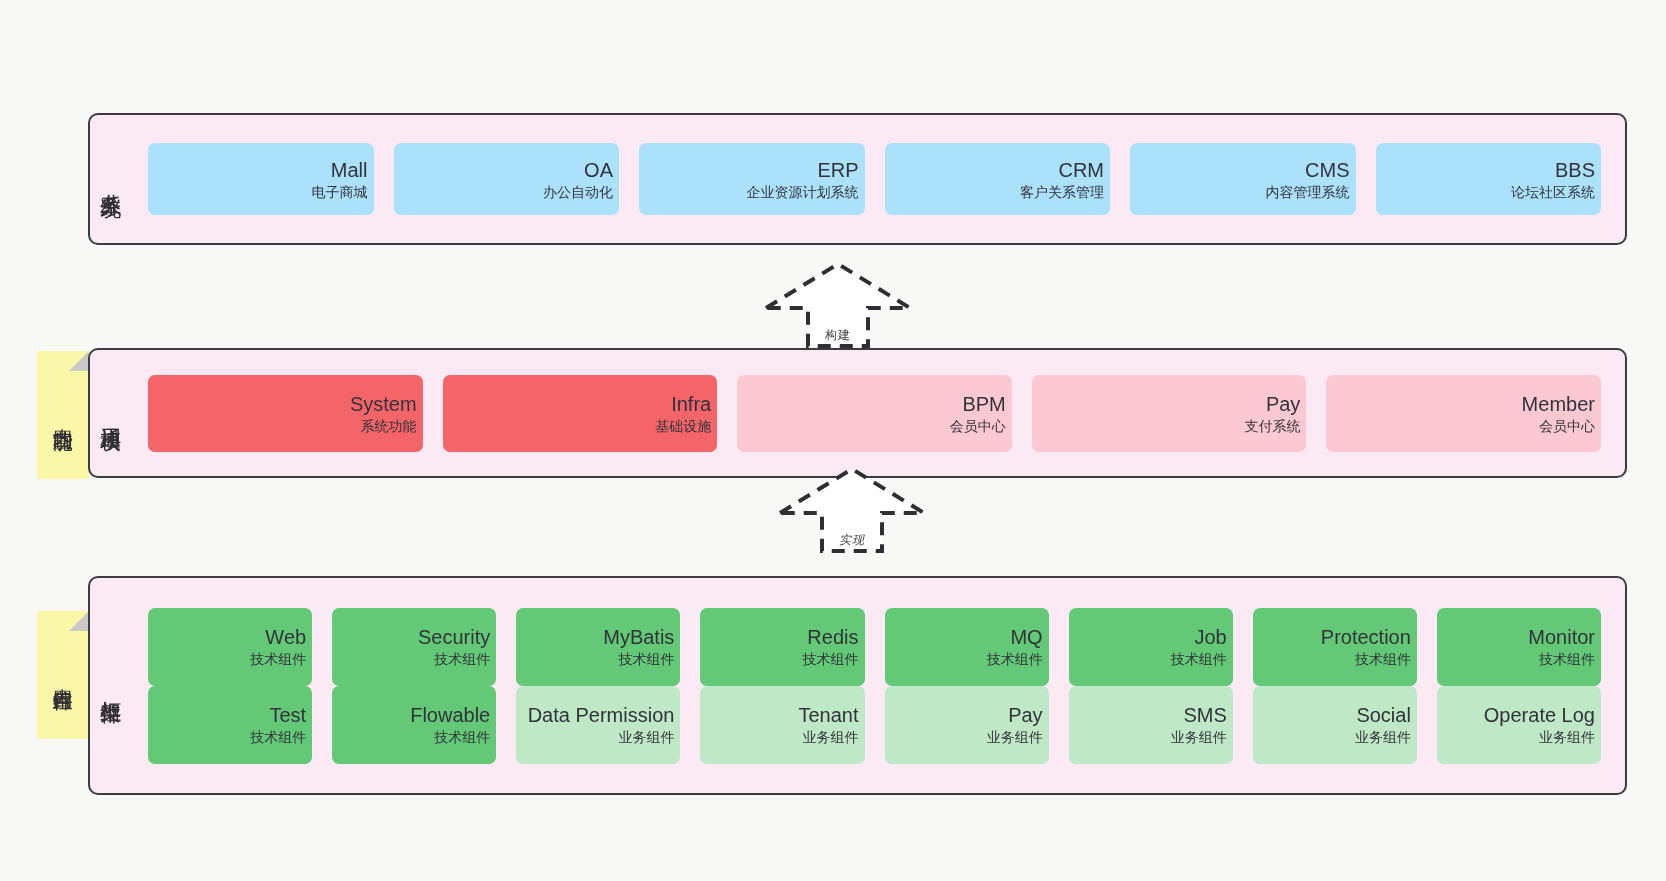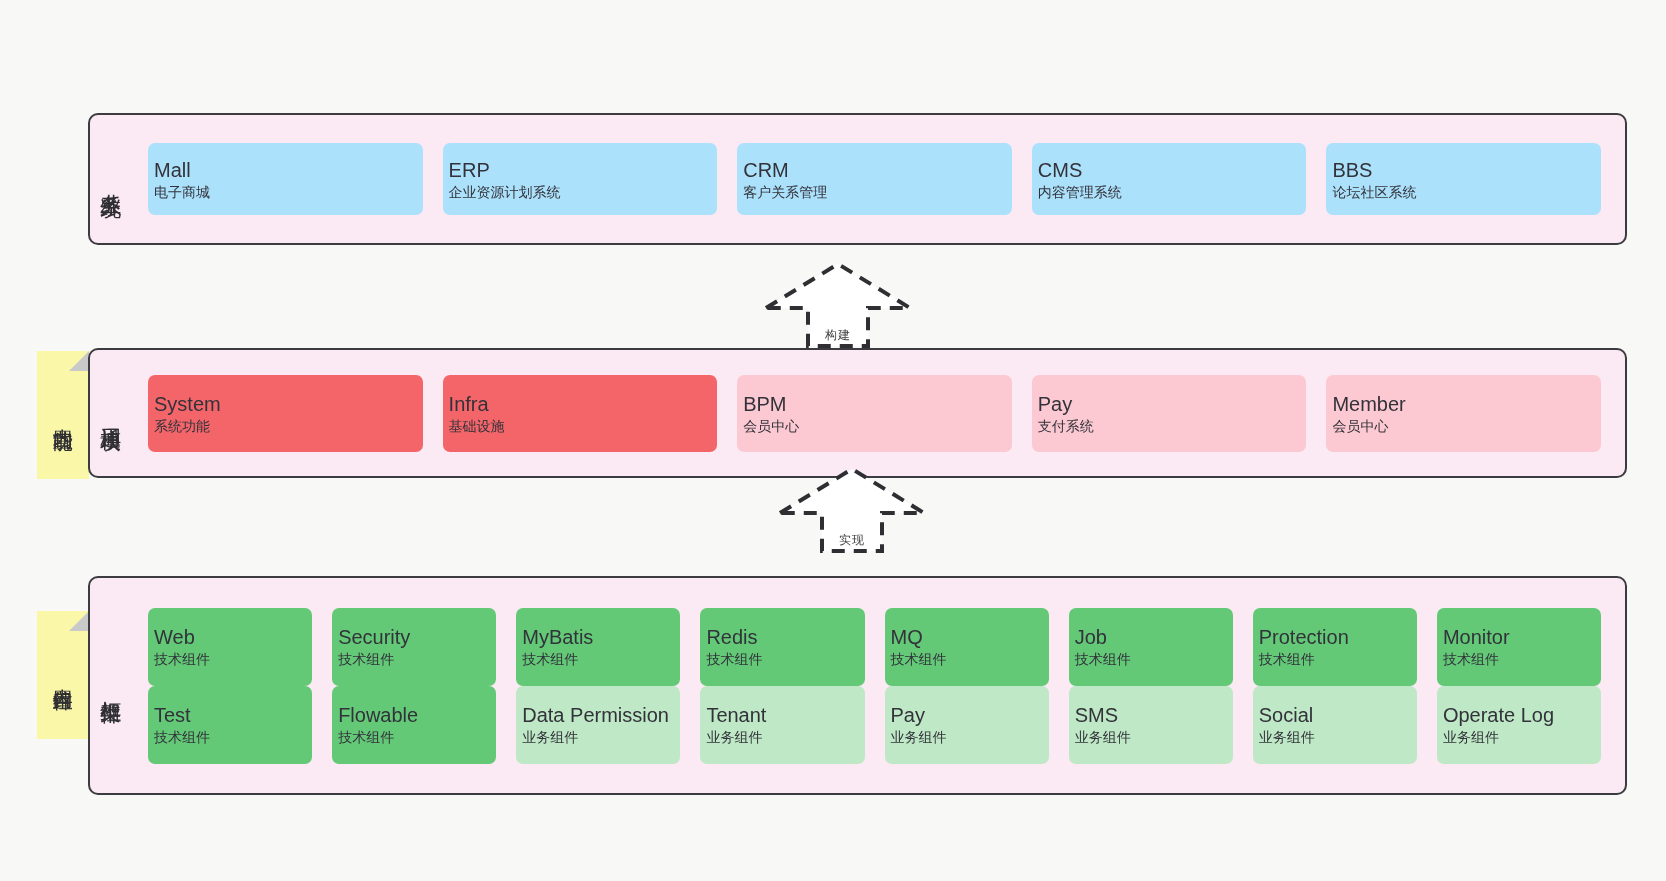--- a/index.html
+++ b/index.html
@@ -60,21 +60,21 @@
     align-items:stretch;
   }
 
   
   .card{
     flex:1 1 0;
     margin:0 10px;
     border-radius:7px;
     display:flex;
     flex-direction:column;
-    align-items:flex-start;
+    align-items:flex-end;
     justify-content:center;
     text-align:center;
     box-sizing:border-box;
     line-height:1.30;
     color:#32323a;
     padding:4px 6px;
   }
   .card .t1{font-size:20px;}
   .card .t2{font-size:14px;}
 
@@ -119,21 +119,21 @@
     border-width:0 0 20px 20px;
     border-style:solid;
     border-color:transparent transparent #c9c9c9 transparent;
   }
   #note-modules{left:37px;top:351px;height:128px;}
   #note-framework{left:37px;top:611px;height:128px;}
 
   
   .arrow-wrap{position:absolute;width:160px;height:92px;}
   #arrow-build{left:758px;top:258px;}
-  #arrow-impl{left:772px;top:463px;}
+  #arrow-impl{left:772px;top:463px;font-style:italic;}
   .arrow-wrap svg{display:block;overflow:visible;}
   .arrow-label{
     position:absolute;
     left:0;right:0;
     bottom:6px;
     text-align:center;
     font-size:12px;
     color:#404040;
     letter-spacing:1px;
     user-select:none;
@@ -146,20 +146,24 @@
 
   <div class="layer" id="layer-business">
     <div class="layer-title">业务系统</div>
     <div class="layer-body">
 
       <div class="card blue">
         <span class="t1">Mall</span>
         <span class="t2">电子商城</span>
       </div>
 
+      <div class="card blue">
+        <span class="t1">OA</span>
+        <span class="t2">办公自动化</span>
+      </div>
 
       <div class="card blue">
         <span class="t1">ERP</span>
         <span class="t2">企业资源计划系统</span>
       </div>
 
       <div class="card blue">
         <span class="t1">CRM</span>
         <span class="t2">客户关系管理</span>
       </div>

